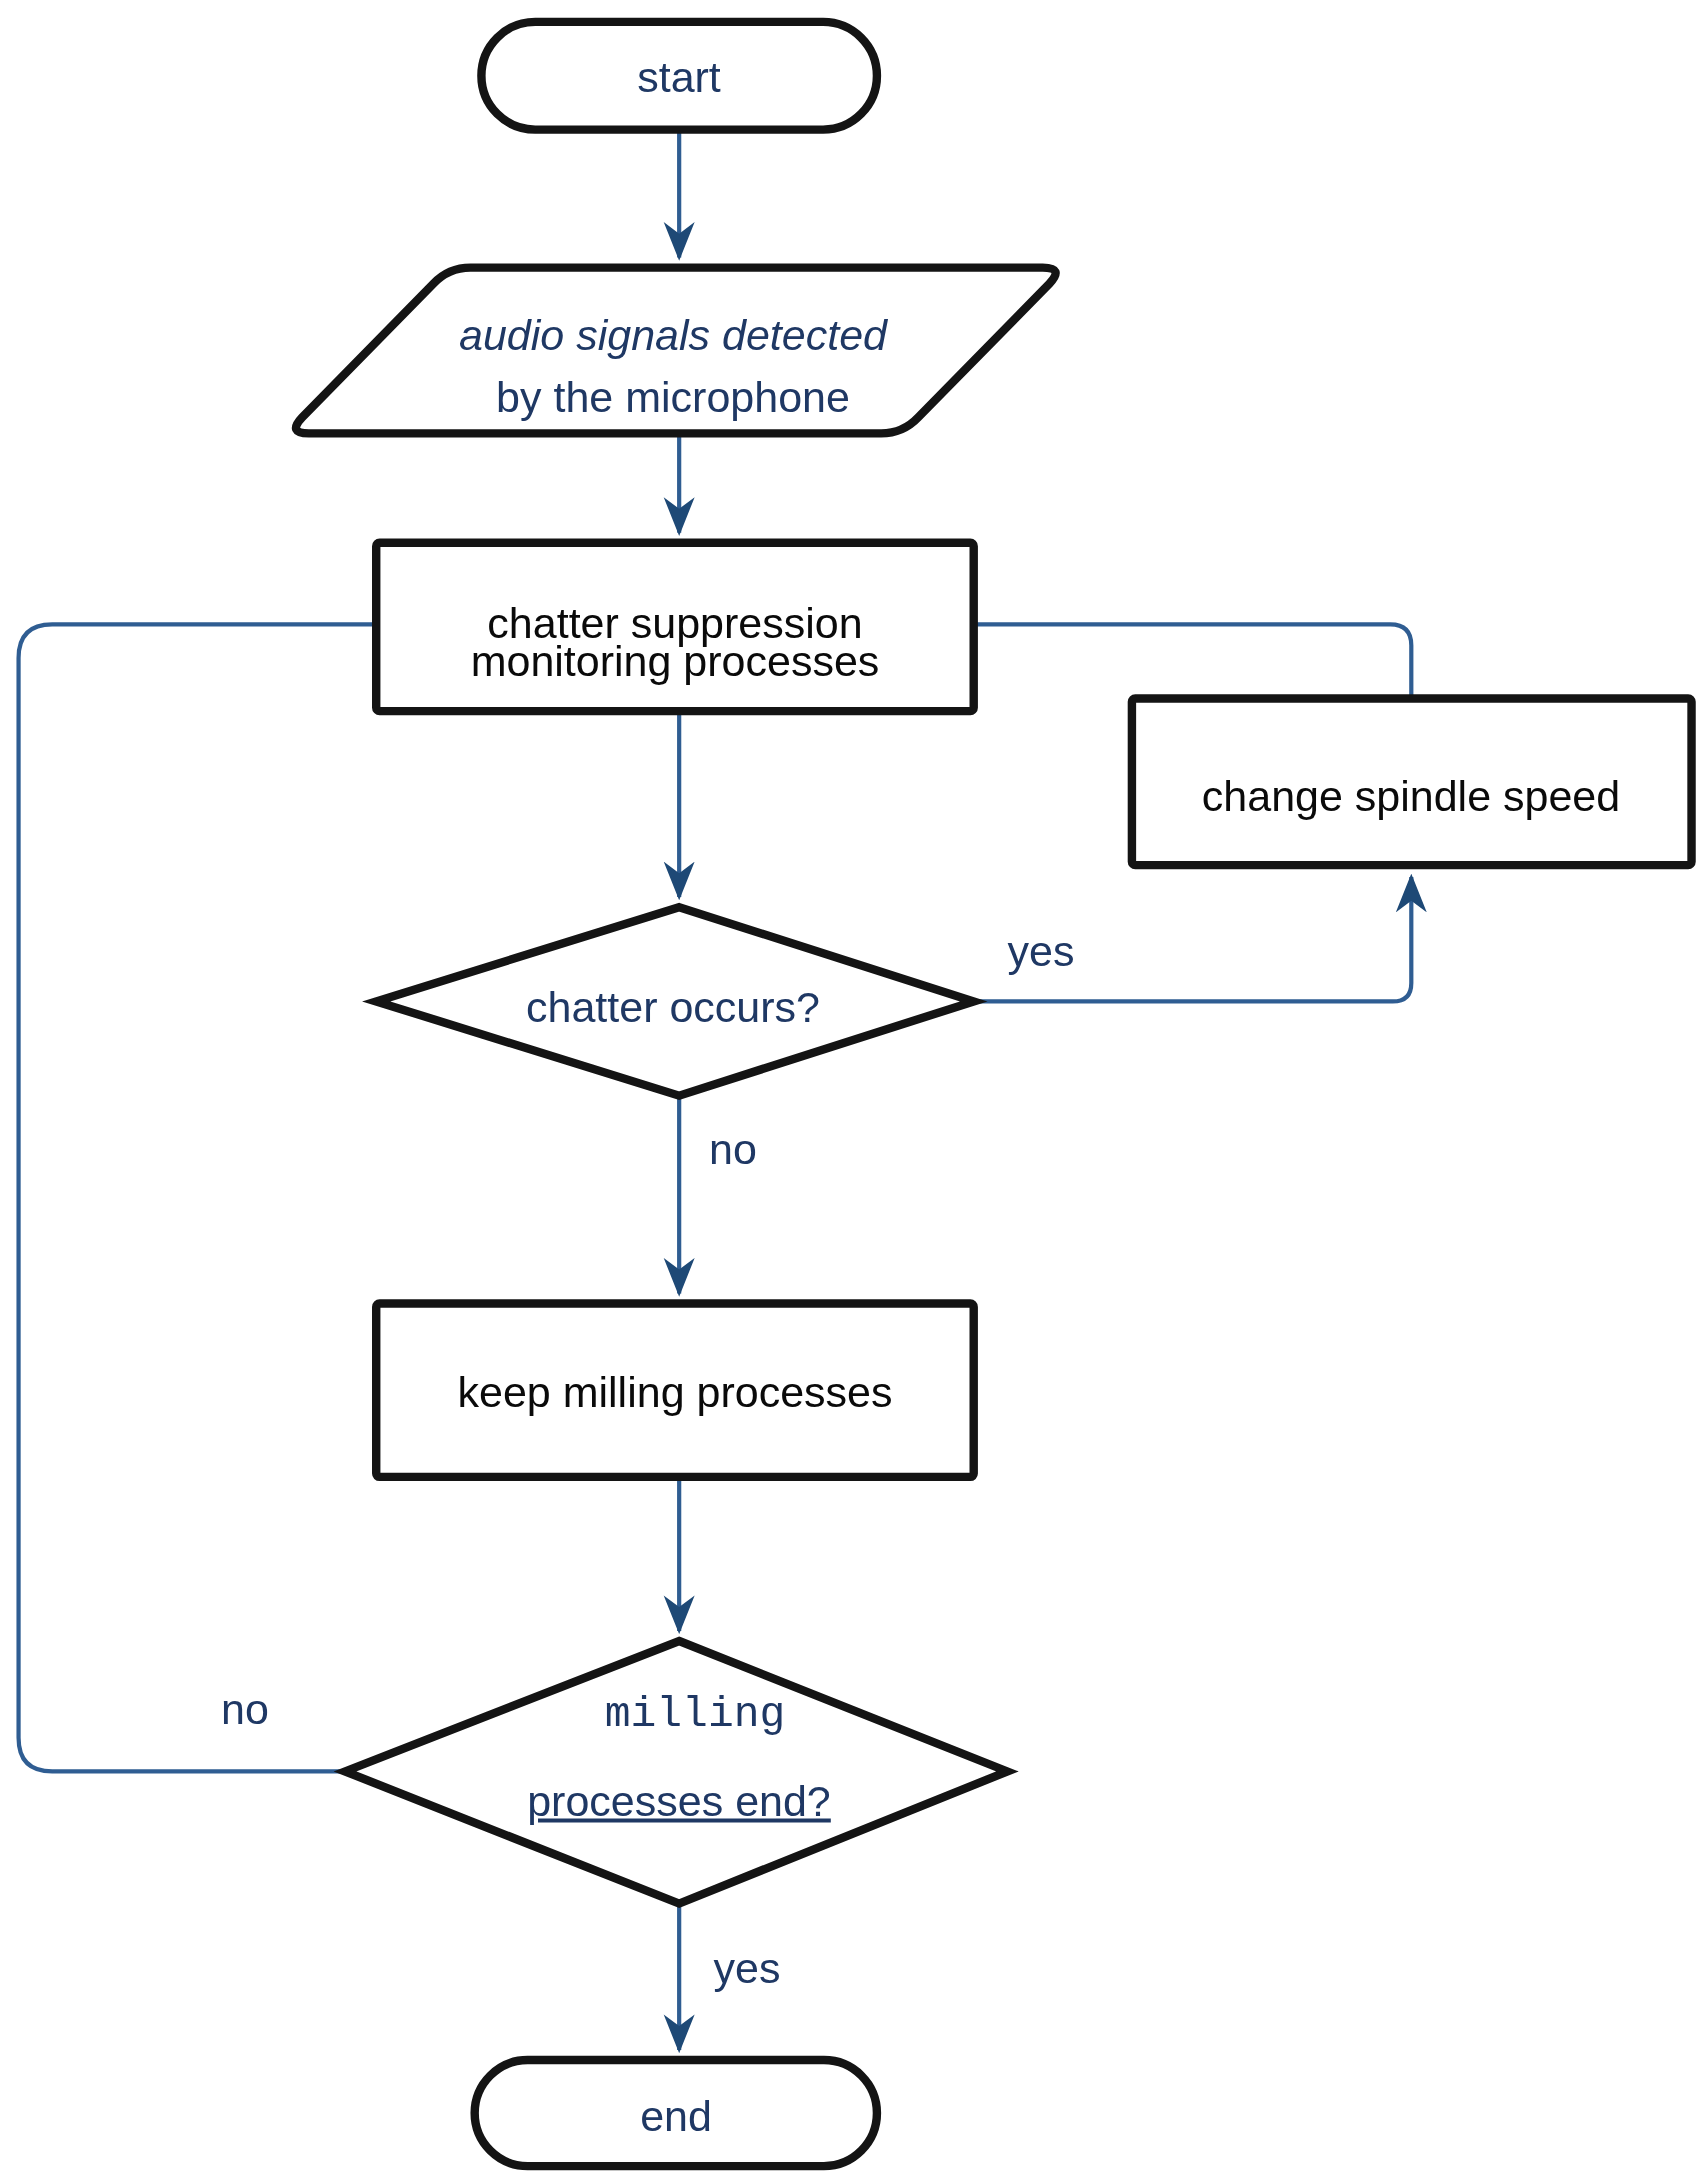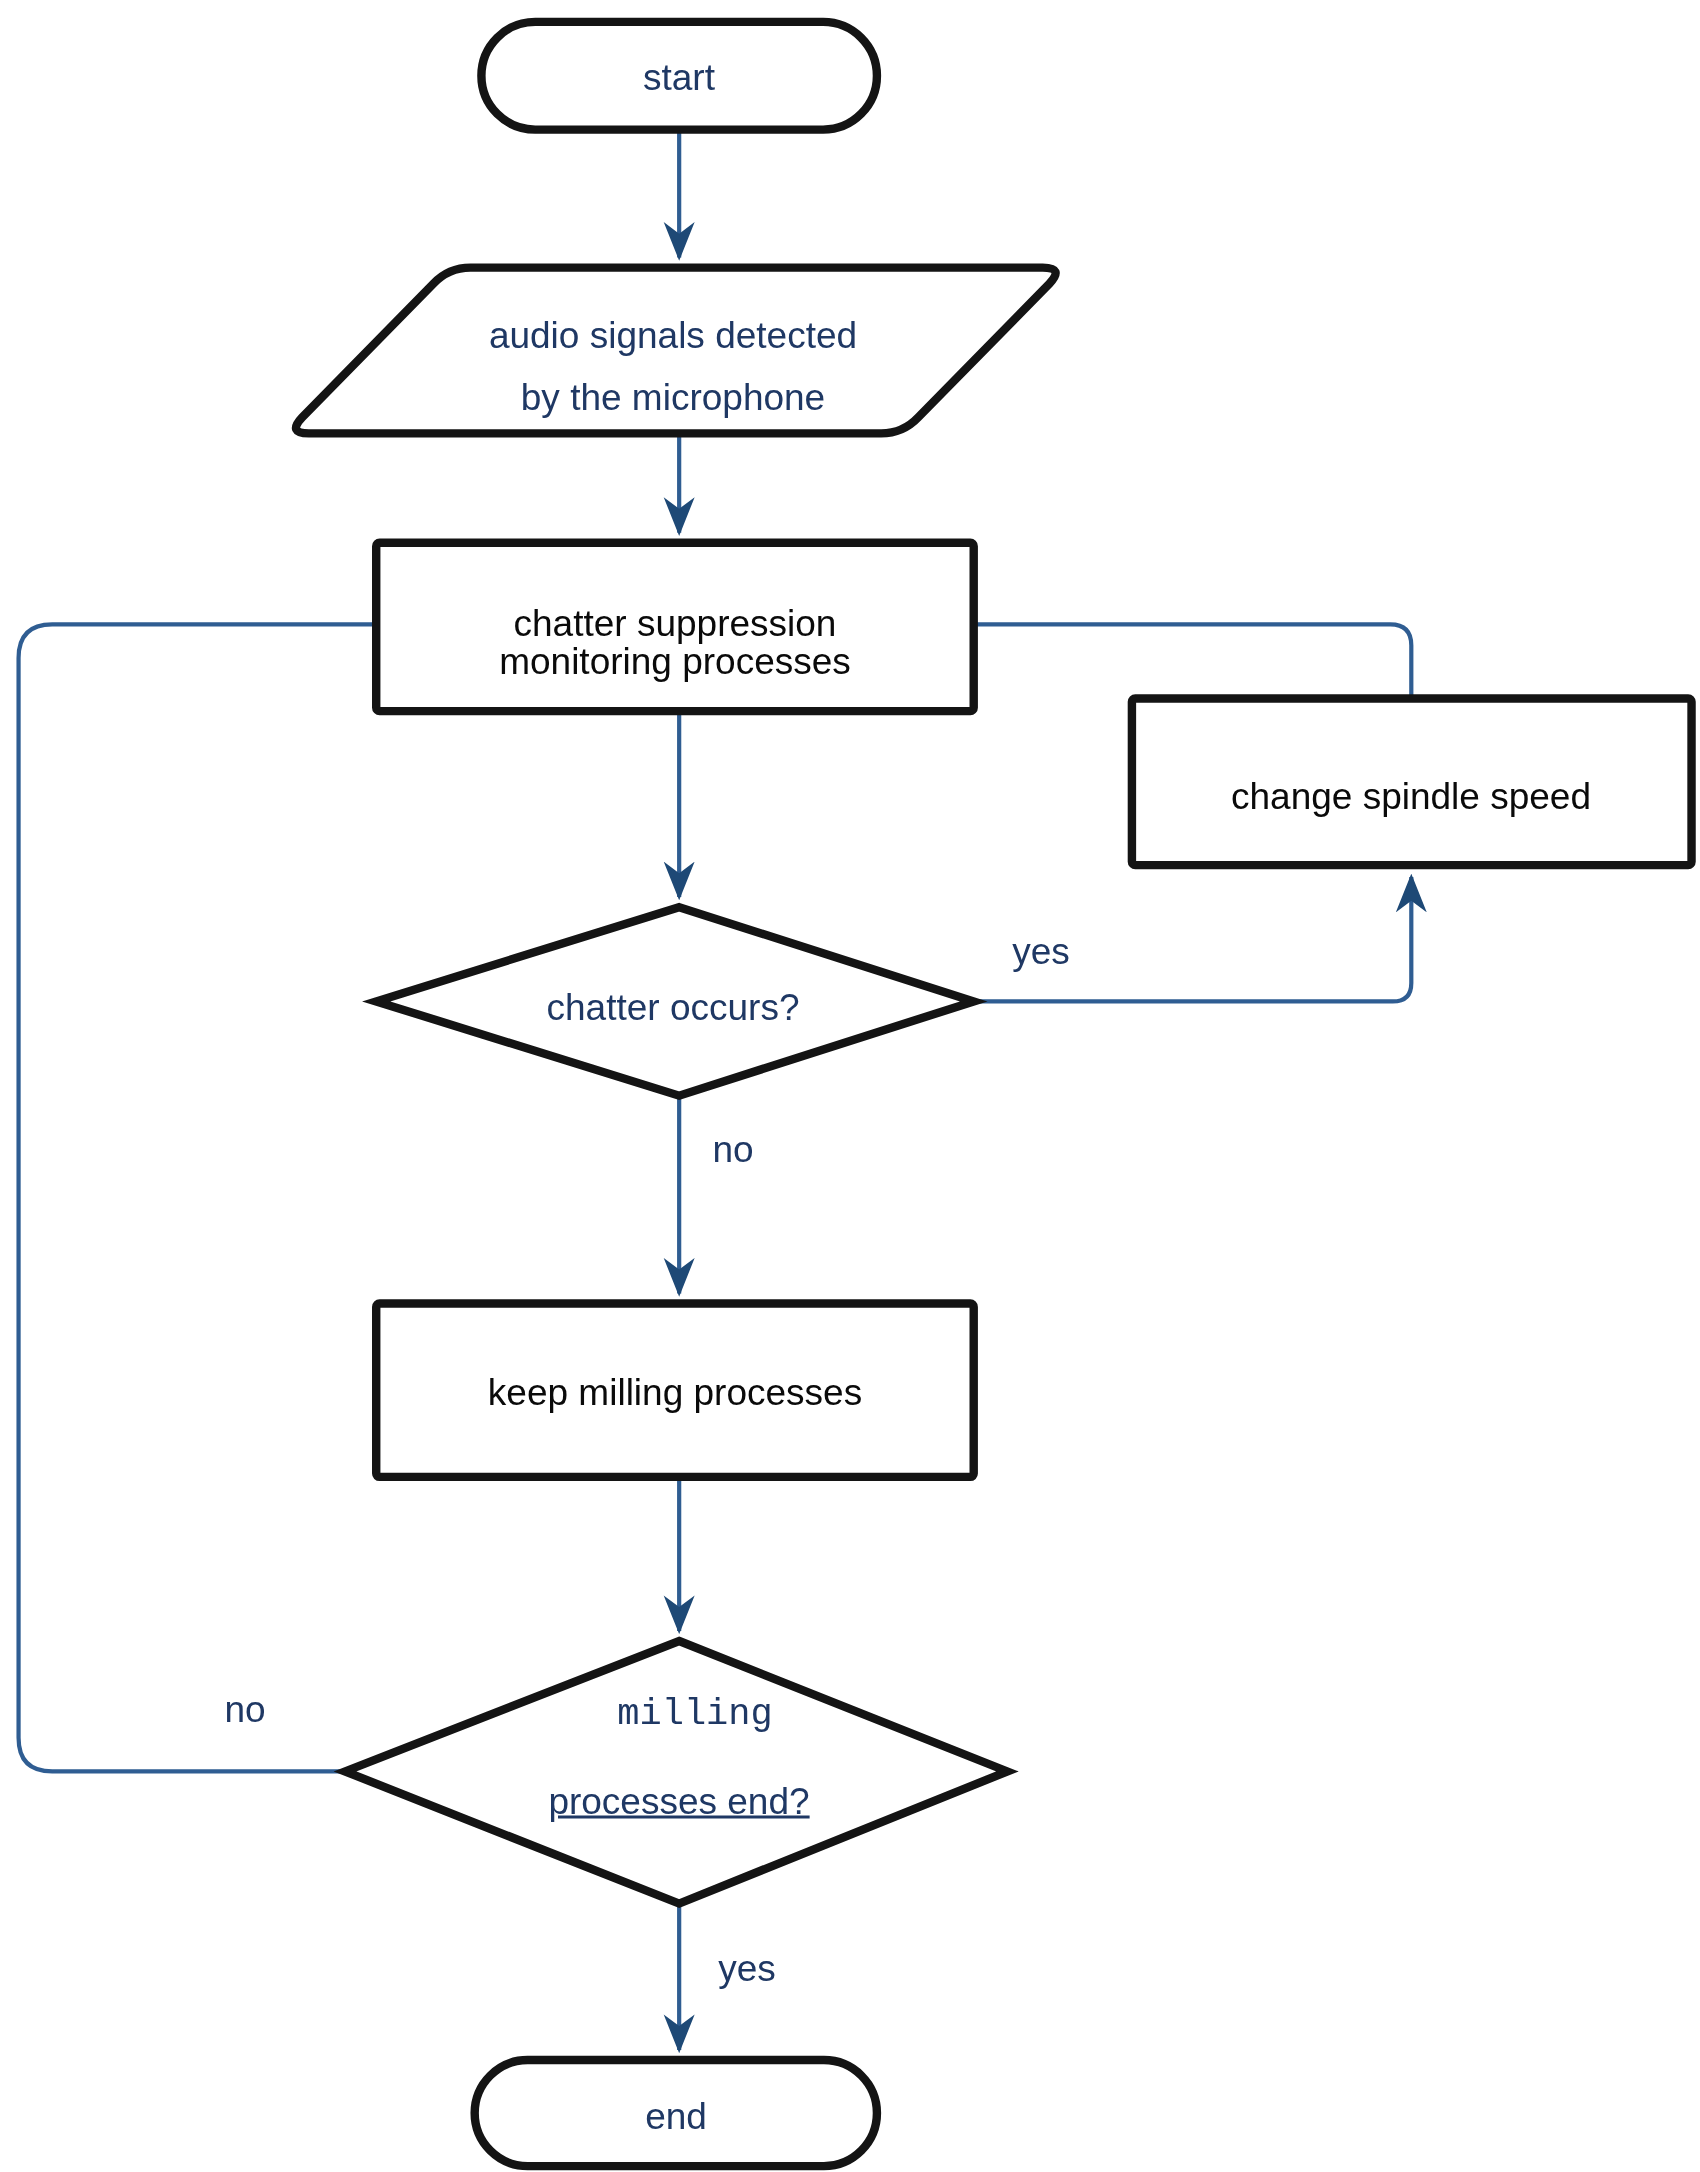--- a/index.html
+++ b/index.html
@@ -18,21 +18,21 @@
     background:var(--bg);
     overflow:hidden;
     font-family:"Liberation Sans",sans-serif;
   }
   .diagram{position:absolute;left:0;top:0;width:1700px;height:2172px;display:block;}
   .shape{fill:#ffffff;stroke:var(--shape-border);stroke-width:10;}
   .edge{fill:none;stroke:var(--line);stroke-width:5;}
   .label{
     position:absolute;
     transform:translate(-50%,-50%);
-    font-size:37px;
+    font-size:43px;
     line-height:1;
     white-space:nowrap;
     text-align:right;
   }
   .navy{color:var(--text-navy);}
   .blk{color:var(--text-black);}
 </style>
 </head>
 <body>
 
@@ -63,21 +63,21 @@
     <rect class="shape" x="447" y="645" width="710" height="200" rx="4"></rect>
     <rect class="shape" x="1345" y="830" width="665" height="198" rx="4"></rect>
     <polygon class="shape" points="807,1078 1157,1190 807,1302 447,1190"></polygon>
     <rect class="shape" x="447" y="1549" width="710" height="206" rx="4"></rect>
     <polygon class="shape" points="807,1950 1197,2105 807,2262 410,2105"></polygon>
     <rect class="shape" x="564" y="2448" width="478" height="126" rx="63" ry="63"></rect>
   </svg>
 
   <div class="label navy" style="left:679px;top:77px;">start</div>
 
-  <div class="label navy" style="left:673px;top:335px;">audio signals detected</div>
+  <div class="label navy" style="left:673px;top:335px;font-style:italic;">audio signals detected</div>
   <div class="label navy" style="left:673px;top:397px;">by the microphone</div>
 
   <div class="label blk" style="left:675px;top:600px;margin-top:23px;">chatter suppression</div>
   <div class="label blk" style="left:675px;top:661px;">monitoring processes</div>
 
   <div class="label blk" style="left:1411px;top:784px;margin-top:12px;">change spindle speed</div>
 
   <div class="label navy" style="left:673px;top:1007px;">chatter occurs?</div>
 
   <div class="label blk" style="left:675px;top:1392px;">keep milling processes</div>

